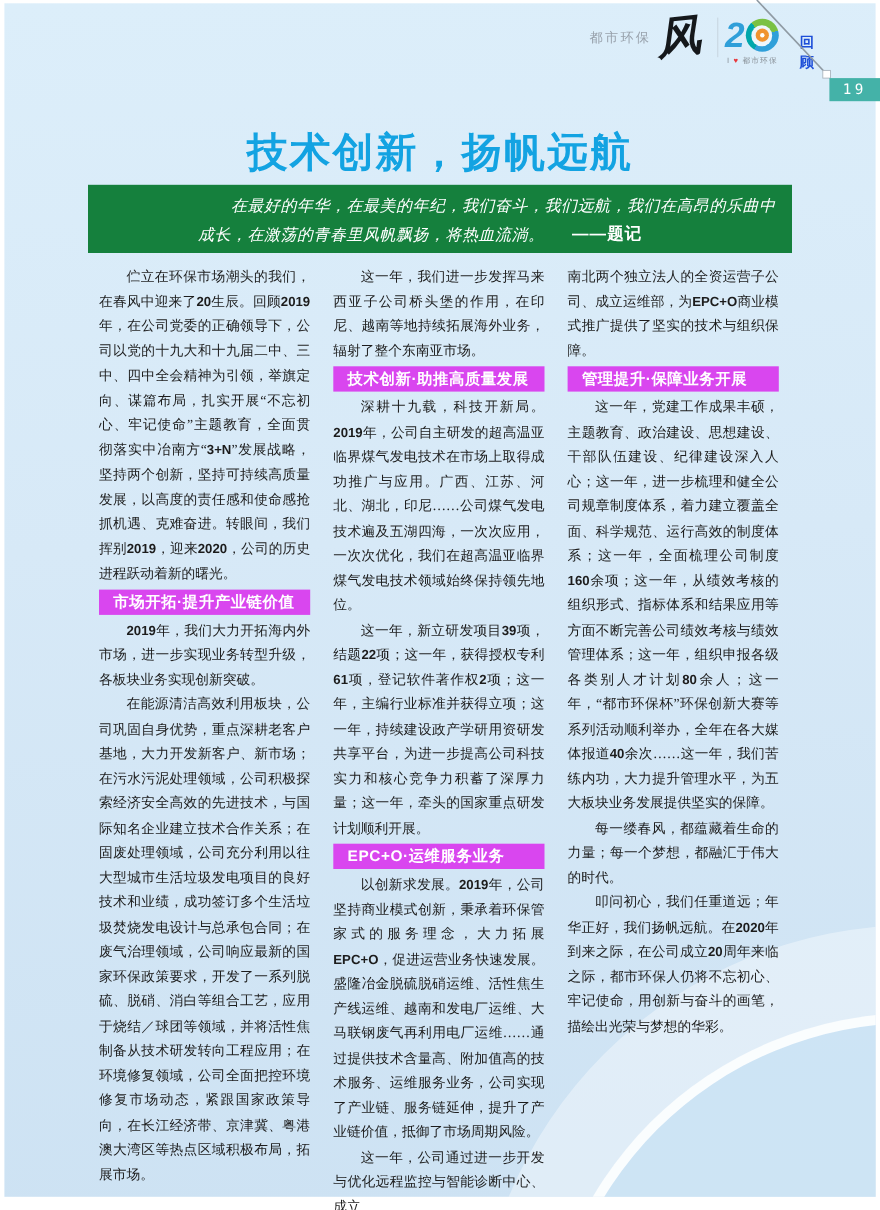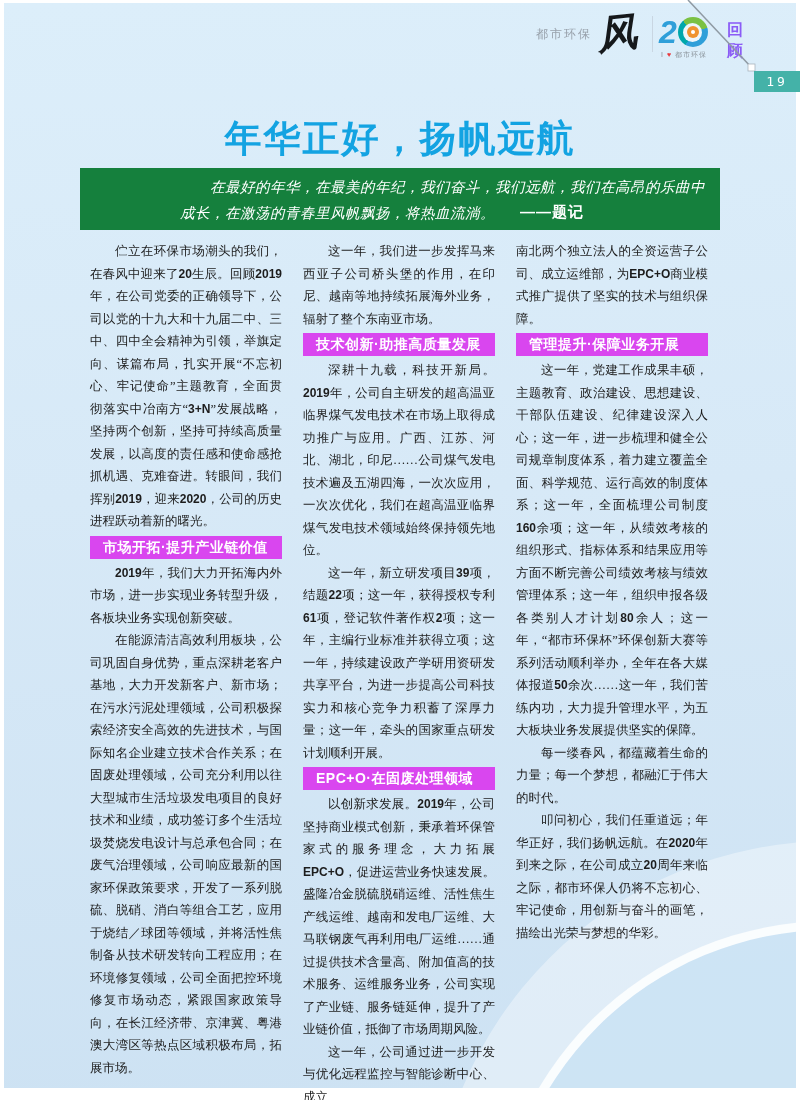--- a/index.html
+++ b/index.html
@@ -59,22 +59,22 @@
     width:12px;height:12px;border-radius:50%;background:#f0932f;
     display:flex;align-items:center;justify-content:center;
   }
   .logo-ring-dot{width:4px;height:4px;border-radius:50%;background:#ffffff;}
   .logo-tagline{
     position:absolute;left:661px;top:50px;font-size:7px;color:#8a9299;
     letter-spacing:1px;white-space:nowrap;
   }
   .logo-tagline .heart{color:#e8383d;font-size:7px;}
   .section-tab{
-    position:absolute;left:727px;top:20px;
-    font-size:16px;font-weight:bold;color:#8b5cf6;letter-spacing:4px;
+    position:absolute;left:727px;top:30px;
+    font-size:13px;font-weight:bold;color:#1d4ed8;letter-spacing:4px;
   }
   .corner-svg{position:absolute;left:680px;top:0;}
   .pageno-box{
     position:absolute;left:754px;top:71px;width:46px;height:21px;
     background:#44b2a8;display:flex;align-items:center;justify-content:center;
   }
   .pageno{
     color:#ffffff;font-family:"DejaVu Sans Mono",monospace;
     font-size:13px;letter-spacing:3px;
   }
@@ -154,21 +154,21 @@
 
   <svg class="corner-svg" width="80" height="76" viewBox="0 0 80 76">
     <line x1="8" y1="0" x2="72" y2="68" stroke="#8f9aa3" stroke-width="1.5"></line>
     <rect x="68" y="64" width="7" height="7" fill="#ffffff" stroke="#aab4bd" stroke-width="0.8"></rect>
   </svg>
 
   <div class="pageno-box">
     <span class="pageno">19</span>
   </div>
 
-  <div class="main-title">年华正好，扬帆远航</div>
+  <div class="main-title">技术创新，扬帆远航</div>
 
   <div class="epigraph">
     <div class="epi-line1">在最好的年华，在最美的年纪，我们奋斗，我们远航，我们在高昂的乐曲中</div>
     <div class="epi-line2">成长，在激荡的青春里风帆飘扬，将热血流淌。</div>
     <div class="epi-attr">——题记</div>
   </div>
 
   <div class="columns">
 
     <div class="col">
@@ -176,27 +176,27 @@
       <div class="sec-h">市场开拓·提升产业链价值</div>
       <p class="bp indent"><span class="num">2019</span>年，我们大力开拓海内外市场，进一步实现业务转型升级，各板块业务实现创新突破。</p>
       <p class="bp indent">在能源清洁高效利用板块，公司巩固自身优势，重点深耕老客户基地，大力开发新客户、新市场；在污水污泥处理领域，公司积极探索经济安全高效的先进技术，与国际知名企业建立技术合作关系；在固废处理领域，公司充分利用以往大型城市生活垃圾发电项目的良好技术和业绩，成功签订多个生活垃圾焚烧发电设计与总承包合同；在废气治理领域，公司响应最新的国家环保政策要求，开发了一系列脱硫、脱硝、消白等组合工艺，应用于烧结／球团等领域，并将活性焦制备从技术研发转向工程应用；在环境修复领域，公司全面把控环境修复市场动态，紧跟国家政策导向，在长江经济带、京津冀、粤港澳大湾区等热点区域积极布局，拓展市场。</p>
     </div>
 
     <div class="col">
       <p class="bp indent">这一年，我们进一步发挥马来西亚子公司桥头堡的作用，在印尼、越南等地持续拓展海外业务，辐射了整个东南亚市场。</p>
       <div class="sec-h">技术创新·助推高质量发展</div>
       <p class="bp indent">深耕十九载，科技开新局。<span class="num">2019</span>年，公司自主研发的超高温亚临界煤气发电技术在市场上取得成功推广与应用。广西、江苏、河北、湖北，印尼……公司煤气发电技术遍及五湖四海，一次次应用，一次次优化，我们在超高温亚临界煤气发电技术领域始终保持领先地位。</p>
       <p class="bp indent">这一年，新立研发项目<span class="num">39</span>项，结题<span class="num">22</span>项；这一年，获得授权专利<span class="num">61</span>项，登记软件著作权<span class="num">2</span>项；这一年，主编行业标准并获得立项；这一年，持续建设政产学研用资研发共享平台，为进一步提高公司科技实力和核心竞争力积蓄了深厚力量；这一年，牵头的国家重点研发计划顺利开展。</p>
-      <div class="sec-h">EPC+O·在固废处理领域</div>
+      <div class="sec-h">EPC+O·运维服务业务</div>
       <p class="bp indent">以创新求发展。<span class="num">2019</span>年，公司坚持商业模式创新，秉承着环保管家式的服务理念，大力拓展<span class="num">EPC+O</span>，促进运营业务快速发展。盛隆冶金脱硫脱硝运维、活性焦生产线运维、越南和发电厂运维、大马联钢废气再利用电厂运维……通过提供技术含量高、附加值高的技术服务、运维服务业务，公司实现了产业链、服务链延伸，提升了产业链价值，抵御了市场周期风险。</p>
       <p class="bp indent">这一年，公司通过进一步开发与优化远程监控与智能诊断中心、成立</p>
     </div>
 
     <div class="col">
       <p class="bp">南北两个独立法人的全资运营子公司、成立运维部，为<span class="num">EPC+O</span>商业模式推广提供了坚实的技术与组织保障。</p>
       <div class="sec-h">管理提升·保障业务开展</div>
-      <p class="bp indent">这一年，党建工作成果丰硕，主题教育、政治建设、思想建设、干部队伍建设、纪律建设深入人心；这一年，进一步梳理和健全公司规章制度体系，着力建立覆盖全面、科学规范、运行高效的制度体系；这一年，全面梳理公司制度<span class="num">160</span>余项；这一年，从绩效考核的组织形式、指标体系和结果应用等方面不断完善公司绩效考核与绩效管理体系；这一年，组织申报各级各类别人才计划<span class="num">80</span>余人；这一年，“都市环保杯”环保创新大赛等系列活动顺利举办，全年在各大媒体报道<span class="num">50</span>余次……这一年，我们苦练内功，大力提升管理水平，为五大板块业务发展提供坚实的保障。</p>
+      <p class="bp indent">这一年，党建工作成果丰硕，主题教育、政治建设、思想建设、干部队伍建设、纪律建设深入人心；这一年，进一步梳理和健全公司规章制度体系，着力建立覆盖全面、科学规范、运行高效的制度体系；这一年，全面梳理公司制度<span class="num">160</span>余项；这一年，从绩效考核的组织形式、指标体系和结果应用等方面不断完善公司绩效考核与绩效管理体系；这一年，组织申报各级各类别人才计划<span class="num">80</span>余人；这一年，“都市环保杯”环保创新大赛等系列活动顺利举办，全年在各大媒体报道<span class="num">40</span>余次……这一年，我们苦练内功，大力提升管理水平，为五大板块业务发展提供坚实的保障。</p>
       <p class="bp indent">每一缕春风，都蕴藏着生命的力量；每一个梦想，都融汇于伟大的时代。</p>
       <p class="bp indent">叩问初心，我们任重道远；年华正好，我们扬帆远航。在<span class="num">2020</span>年到来之际，在公司成立<span class="num">20</span>周年来临之际，都市环保人仍将不忘初心、牢记使命，用创新与奋斗的画笔，描绘出光荣与梦想的华彩。</p>
     </div>
 
   </div>
 </div>
 
 </body></html>

